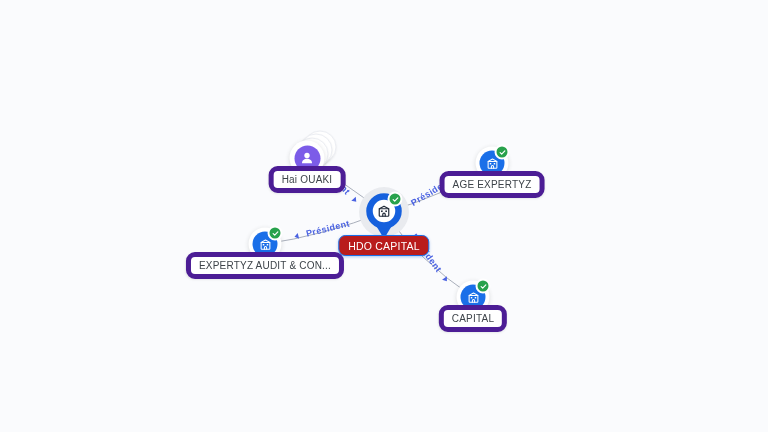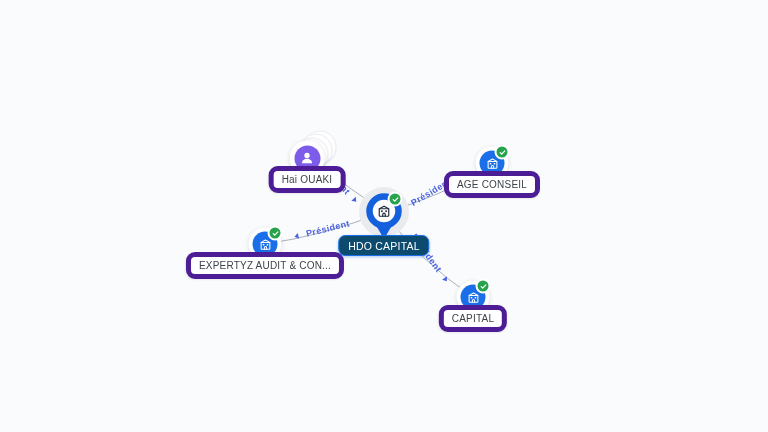--- a/index.html
+++ b/index.html
@@ -129,21 +129,21 @@
     z-index: 1;
   }
   .node.pin-node svg.pin {
     position: absolute;
     left: -20px; top: -18px;
     z-index: 3;
   }
   .node.pin-node .badge { left: 11px; top: -12px; }
   .node.pin-node .pill {
     top: 24px;
-    background: #0c4a6e;
+    background: #b91c1c;
     border: 1px solid #1a6fe8;
     color: #ffffff;
     font-size: 10.5px;
     border-radius: 7px;
     padding: 3.5px 9px;
     box-shadow: 0 1px 3px rgba(21,96,221,.35);
   }
 </style>
 </head>
 <body>
@@ -202,21 +202,21 @@
           <rect x="9.4" y="7.4" width="1.7" height="1.7" fill="#ffffff" stroke="none"></rect>
           <path d="M6.7 13.5 v-1.9 a1.3 1.3 0 0 1 2.6 0 v1.9"></path>
         </svg>
       </div>
     </div>
     <div class="badge">
       <svg width="8" height="8" viewBox="0 0 12 12">
           <polyline points="2.5,6.2 4.8,8.4 9.5,3.6" fill="none" stroke="#ffffff" stroke-width="1.8" stroke-linecap="round" stroke-linejoin="round"></polyline>
         </svg>
     </div>
-    <div class="pill">AGE CONSEIL</div>
+    <div class="pill">AGE EXPERTYZ</div>
   </div>
 
   <div class="node" style="left:265px; top:244px">
     <div class="circle">
       <div class="inner blue">
         <svg width="14" height="14" viewBox="0 0 16 16" fill="none" stroke="#ffffff" stroke-width="1.2" stroke-linejoin="round" stroke-linecap="round">
           <rect x="3" y="5.6" width="10" height="7.9" rx="0.8"></rect>
           <path d="M3 5.6 L8 2.9 L13 5.6"></path>
           <rect x="4.9" y="7.4" width="1.7" height="1.7" fill="#ffffff" stroke="none"></rect>
           <rect x="9.4" y="7.4" width="1.7" height="1.7" fill="#ffffff" stroke="none"></rect>

